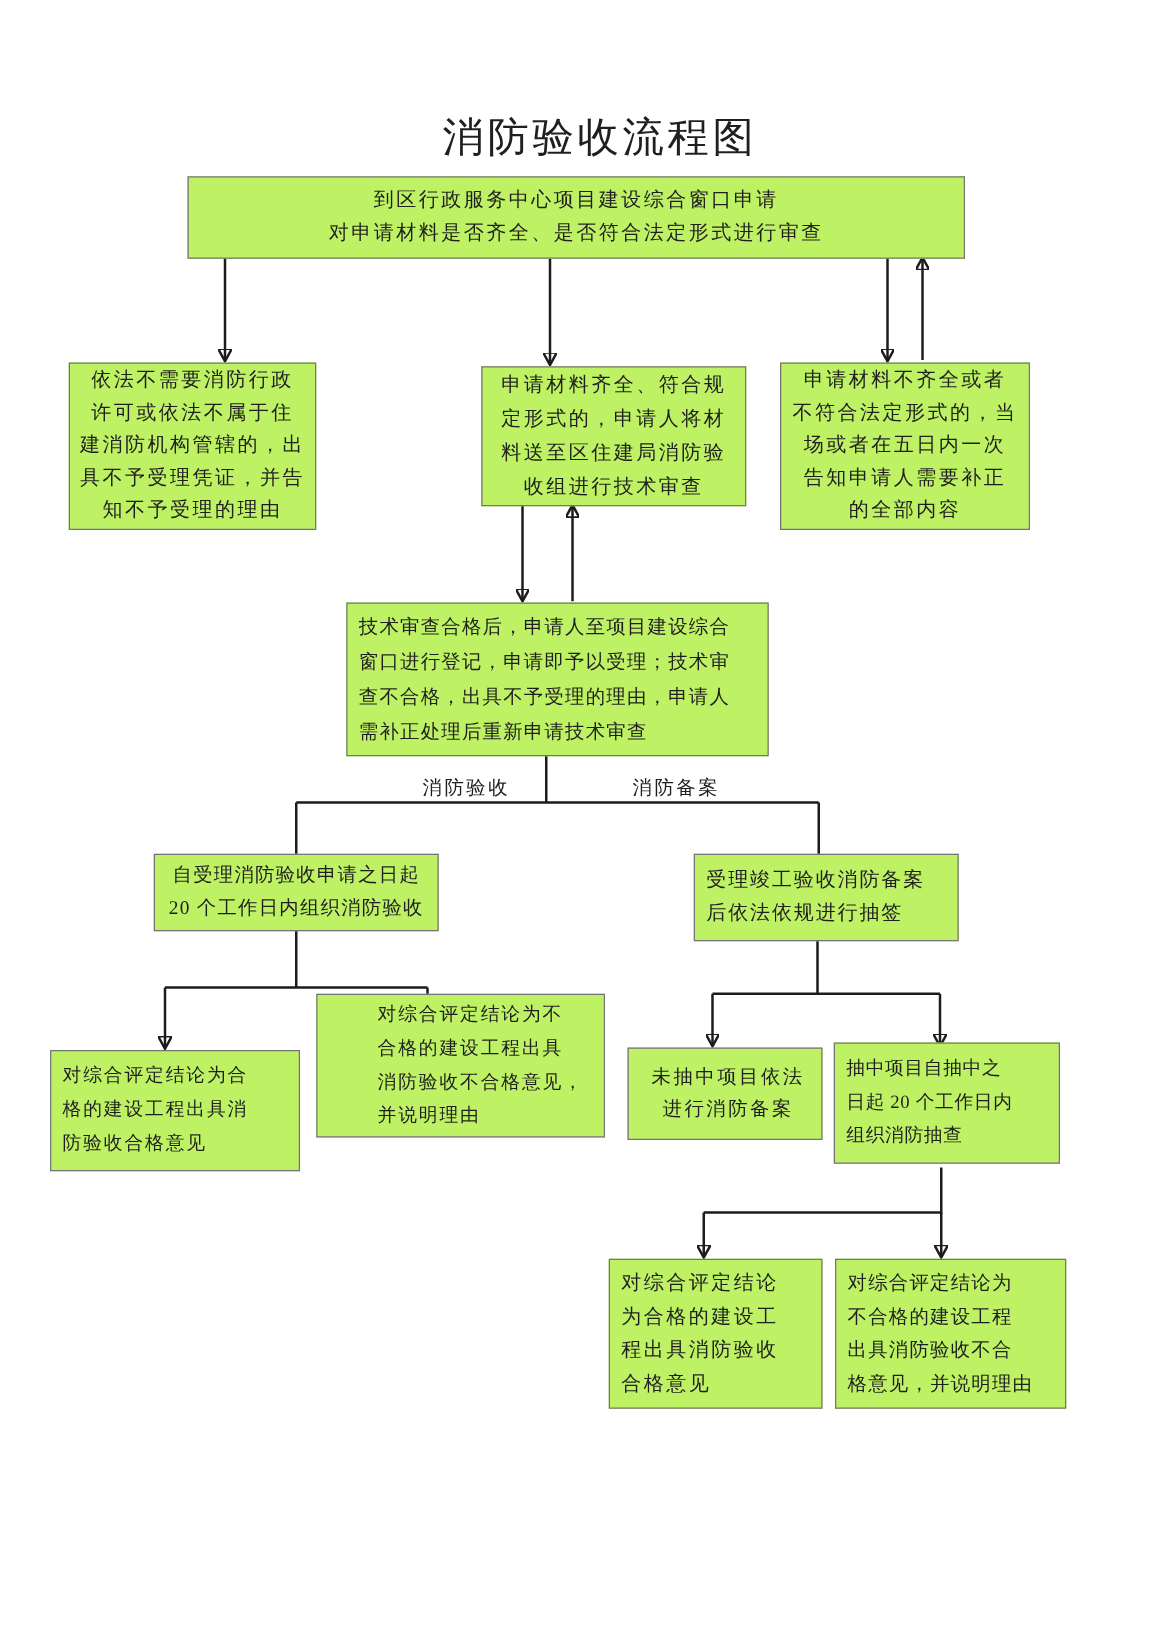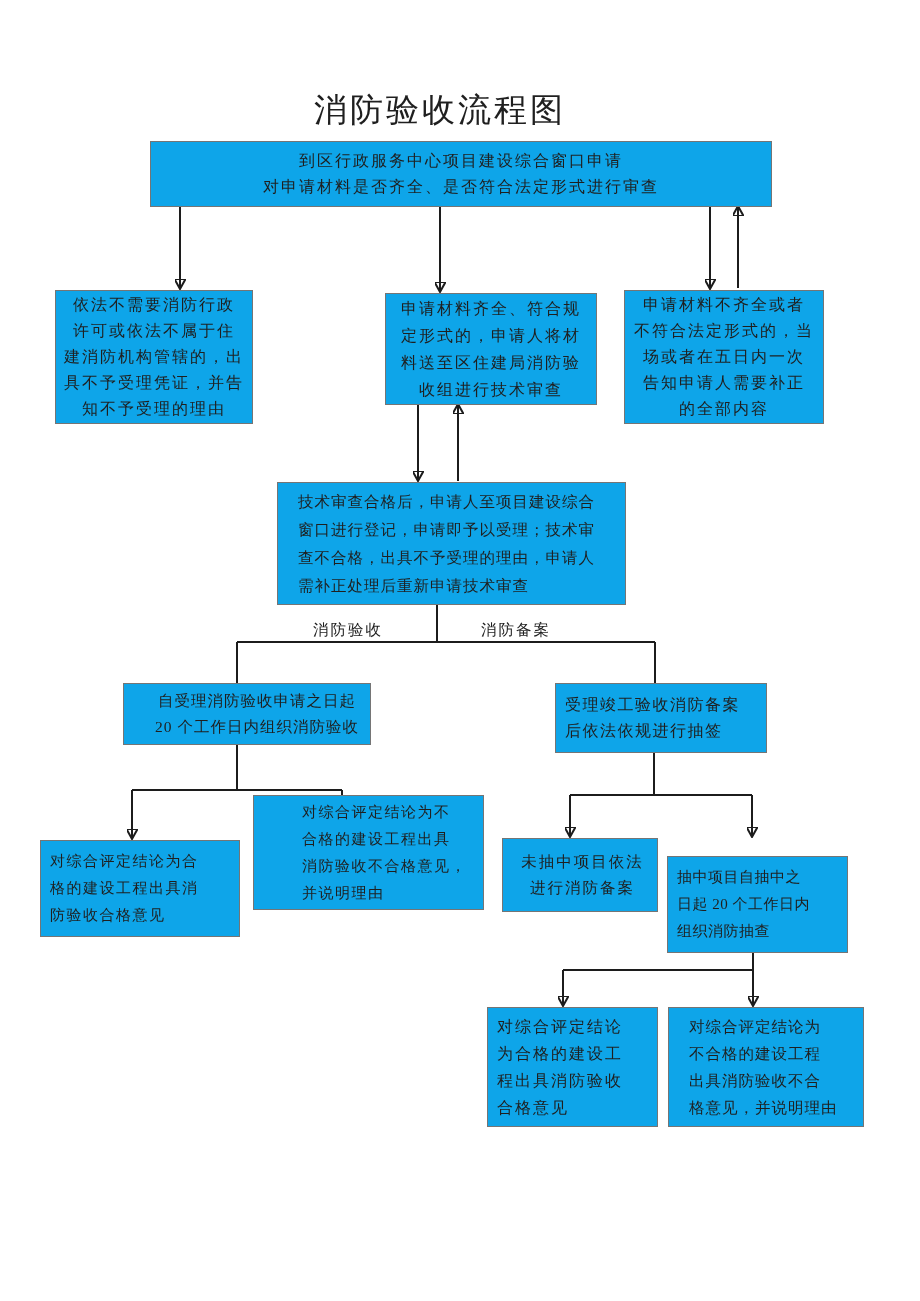--- a/index.html
+++ b/index.html
@@ -4,38 +4,38 @@
 <style>
   html,body{margin:0;padding:0;background:#ffffff;}
   body{
     width:920px;height:1301px;
     font-family:"Liberation Serif","DejaVu Serif",serif;
     color:#1f1f1f;
   }
   .page{position:relative;width:920px;height:1301px;background:#ffffff;overflow:hidden;}
   .title{
     position:absolute;top:88px;left:0;width:880px;margin:0;
-    text-align:center;font-size:33px;font-weight:400;letter-spacing:3px;
+    text-align:center;font-size:33px;font-weight:400;letter-spacing:3px;padding-left:40px;
   }
   .wires{position:absolute;left:0;top:0;}
   .wires path,.wires line{stroke:#1c1c1c;stroke-width:2;fill:none;}
   .node{
-    position:absolute;border:1px solid #757575;background:#0ea5e9;
+    position:absolute;border:1px solid #757575;background:#bef264;
     display:flex;flex-direction:column;justify-content:center;
     font-size:16px;line-height:26px;letter-spacing:2px;
   }
   .node .ln{white-space:nowrap;}
   .centered{align-items:center;text-align:center;}
   .leftal{align-items:flex-start;text-align:left;padding-left:9px;padding-right:4px;}
   .blabel{
     position:absolute;font-size:15.5px;letter-spacing:2px;
-    text-align:center;white-space:nowrap;
+    text-align:right;white-space:nowrap;
   }
   .fs15{font-size:15px;}
-  .ls1{letter-spacing:1px;padding-left:20px;}
+  .ls1{letter-spacing:1px;}
   .ls05{letter-spacing:0.5px;}
   .ls15{letter-spacing:1.5px;}
   .lh27{line-height:27px;}
   .lh28{line-height:28px;}
 </style>
 </head>
 <body>
 
 <div class="page">
 
@@ -126,21 +126,21 @@
       <div class="ln">合格的建设工程出具</div>
       <div class="ln">消防验收不合格意见，</div>
       <div class="ln">并说明理由</div>
     </div>
 
   <div class="node leftal" style="left:502px;top:838px;width:141px;height:72px;font-size:15.5px;align-items:center;">
       <div class="ln">未抽中项目依法</div>
       <div class="ln">进行消防备案</div>
     </div>
 
-  <div class="node leftal ls05 lh27 fs15" style="left:667px;top:856px;width:166px;height:95px;">
+  <div class="node leftal ls05 lh27 fs15" style="left:667px;top:834px;width:166px;height:95px;">
       <div class="ln">抽中项目自抽中之</div>
       <div class="ln">日起 20 个工作日内</div>
       <div class="ln">组织消防抽查</div>
     </div>
 
   <div class="node leftal lh27" style="left:487px;top:1007px;width:156px;height:118px;">
       <div class="ln">对综合评定结论</div>
       <div class="ln">为合格的建设工</div>
       <div class="ln">程出具消防验收</div>
       <div class="ln">合格意见</div>

